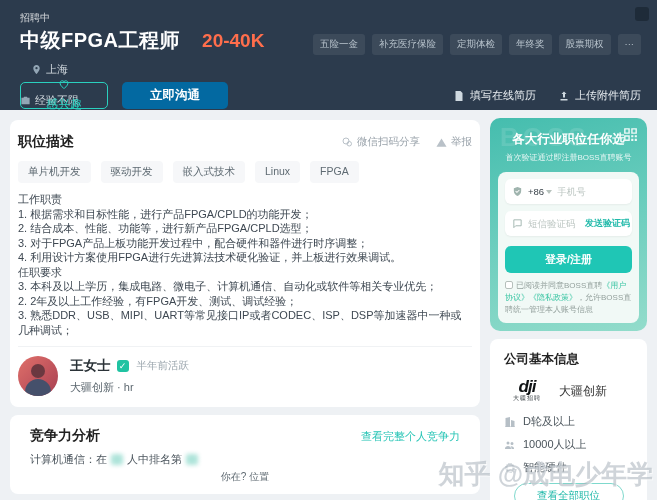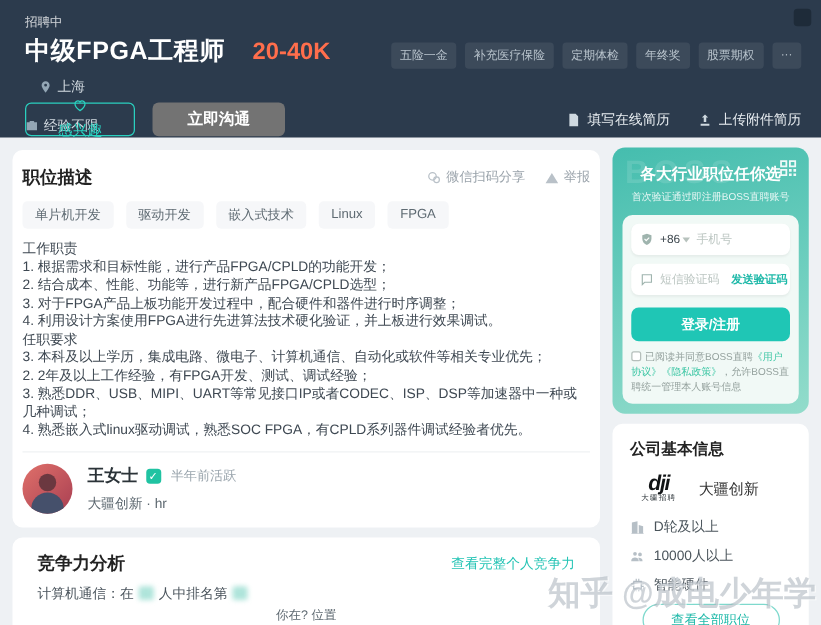--- a/index.html
+++ b/index.html
@@ -31,21 +31,21 @@
   .hdr-meta .item { display:flex; align-items:center; gap:4px; }
   .hdr-meta .ic { color:#93a6b5; }
   .hdr-actions { position:absolute; top:82px; left:20px; right:16px; display:flex; align-items:center; }
   .btn-interested {
     display:flex; align-items:center; justify-content:center; gap:6px;
     width:88px; height:27px; border:1px solid #2ad0bf; border-radius:5px;
     color:#2ad0bf; font-size:12px; background:transparent; cursor:pointer;flex-direction:column;
   }
   .btn-chat {
     width:106px; height:27px; margin-left:14px; border:none; border-radius:5px;
-    background:#737373; color:#fff; font-size:12.5px; font-weight:bold; cursor:pointer;
+    background:#0369a1; color:#fff; font-size:12.5px; font-weight:bold; cursor:pointer;
   }
   .hdr-resume { margin-left:auto; display:flex; gap:22px; align-items:center; font-size:11px; color:#e8edf1; }
   .hdr-resume .item { display:flex; align-items:center; gap:5px; cursor:pointer; }
   .hdr-resume .ic { color:#cfd9e0; }
   .corner-widget { position:absolute; top:7px; right:8px; width:14px; height:14px;
     background:#1e2b39; border-radius:3px; }
 
   
   .main-col { position:absolute; top:120px; left:10px; width:470px; }
   .card { background:#fff; border-radius:8px; }
@@ -225,21 +225,20 @@
     <div class="desc">
       <div>工作职责</div>
       <div>1. 根据需求和目标性能，进行产品FPGA/CPLD的功能开发；</div>
       <div>2. 结合成本、性能、功能等，进行新产品FPGA/CPLD选型；</div>
       <div>3. 对于FPGA产品上板功能开发过程中，配合硬件和器件进行时序调整；</div>
       <div>4. 利用设计方案使用FPGA进行先进算法技术硬化验证，并上板进行效果调试。</div>
       <div>任职要求</div>
       <div>3. 本科及以上学历，集成电路、微电子、计算机通信、自动化或软件等相关专业优先；</div>
       <div>2. 2年及以上工作经验，有FPGA开发、测试、调试经验；</div>
       <div>3. 熟悉DDR、USB、MIPI、UART等常见接口IP或者CODEC、ISP、DSP等加速器中一种或几种调试；</div>
-      <div>4. 熟悉嵌入式linux驱动调试，熟悉SOC FPGA，有CPLD系列器件调试经验者优先。</div>
     </div>
 
     <div class="jdivider"></div>
 
     <div class="recruiter">
       <div class="avatar"></div>
       <div>
         <div class="rec-name-row">
           <span class="rec-name">王女士</span>
           <span class="badge-check">✓</span>

